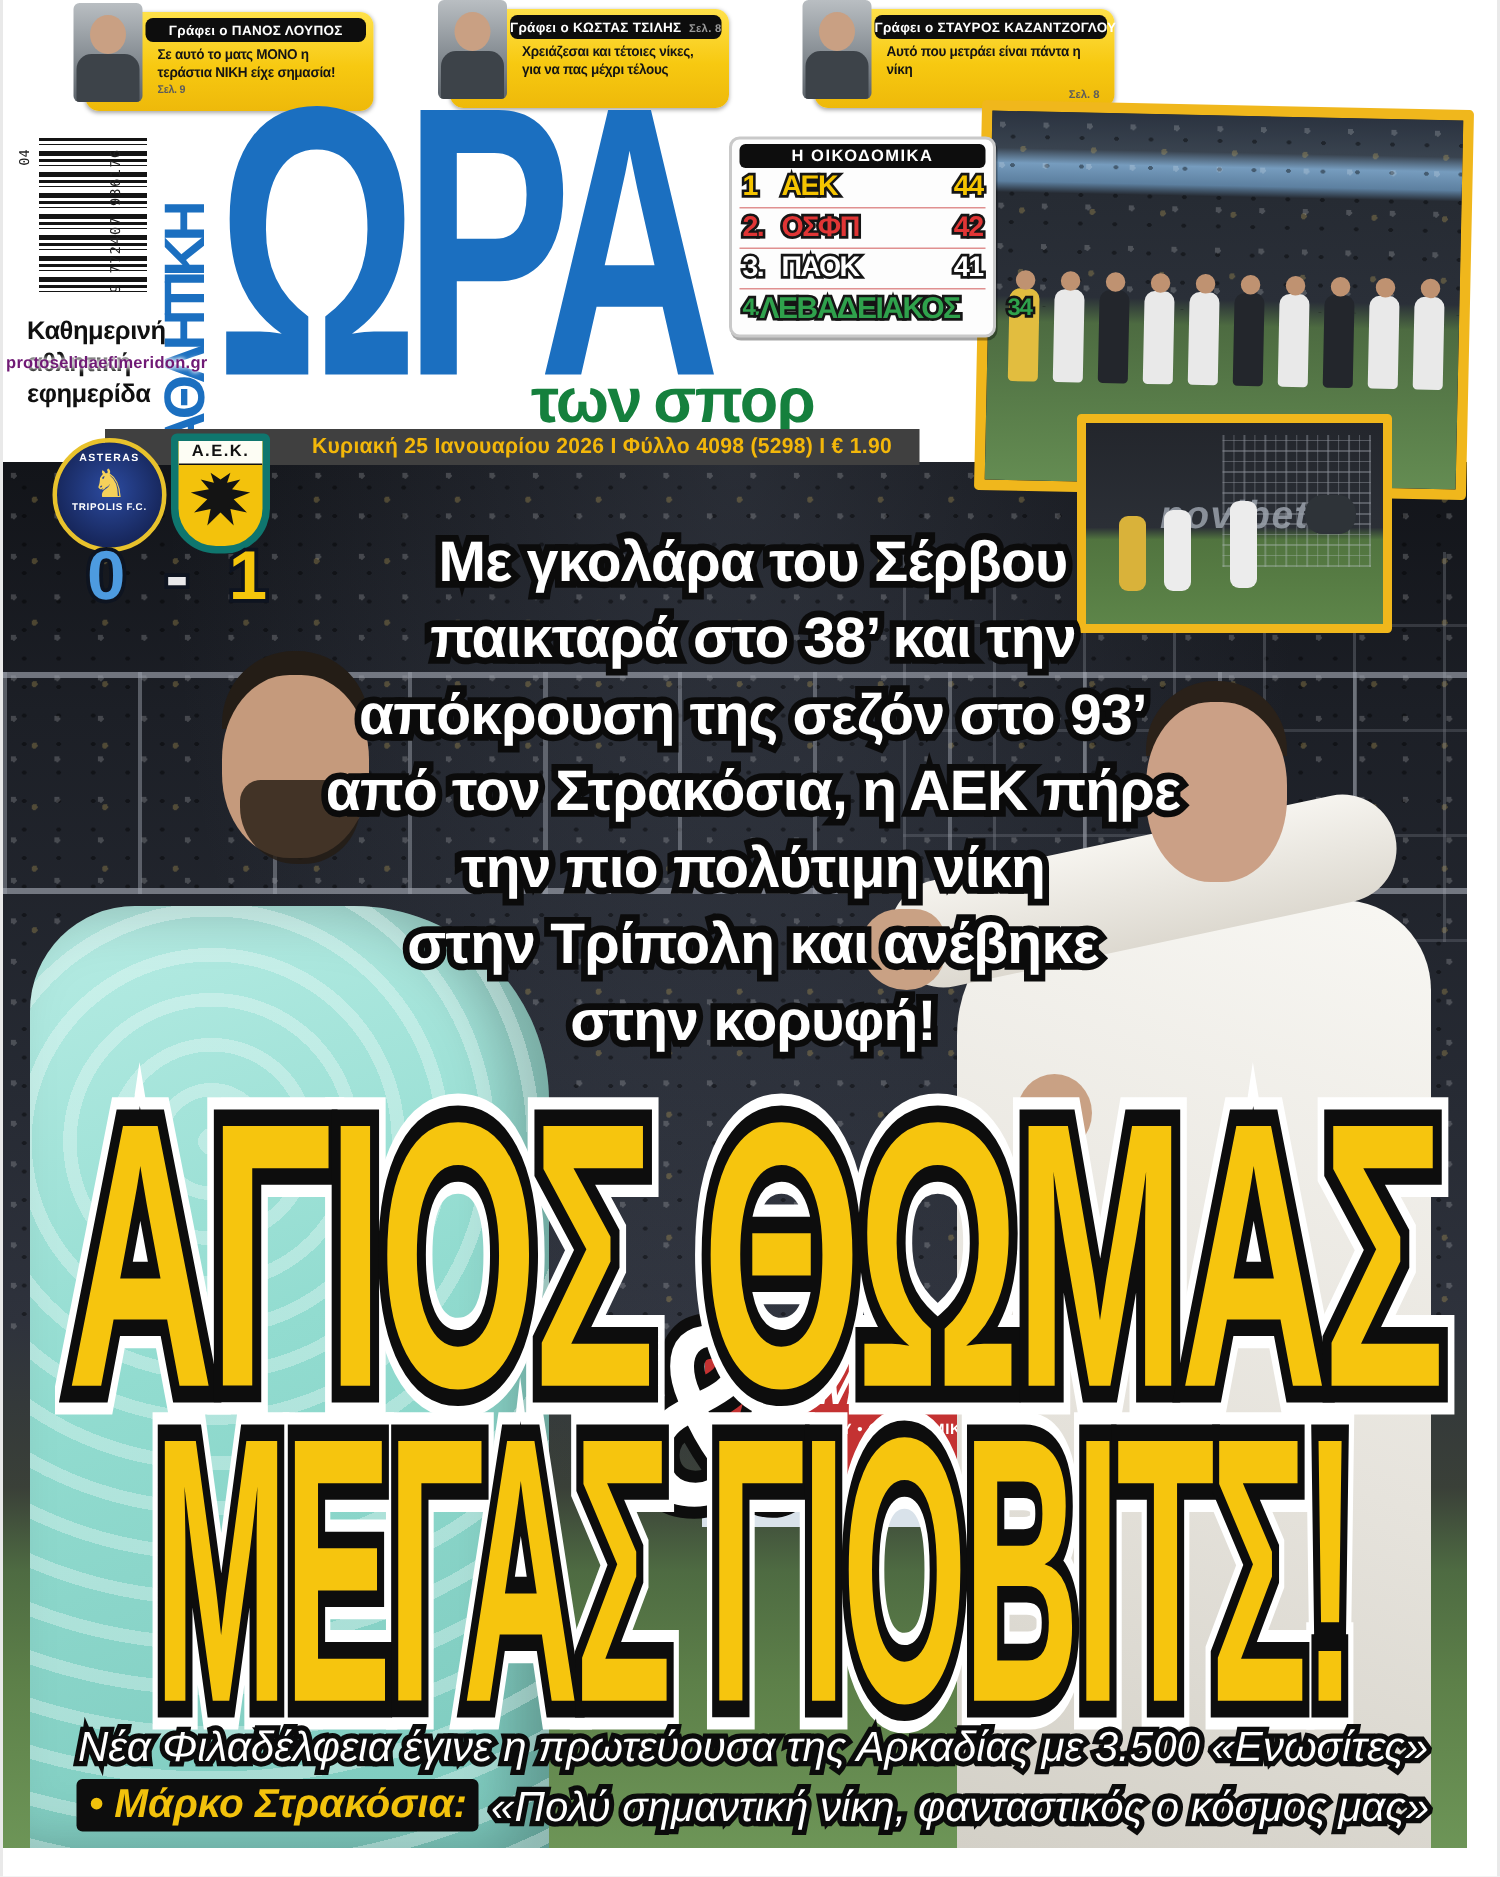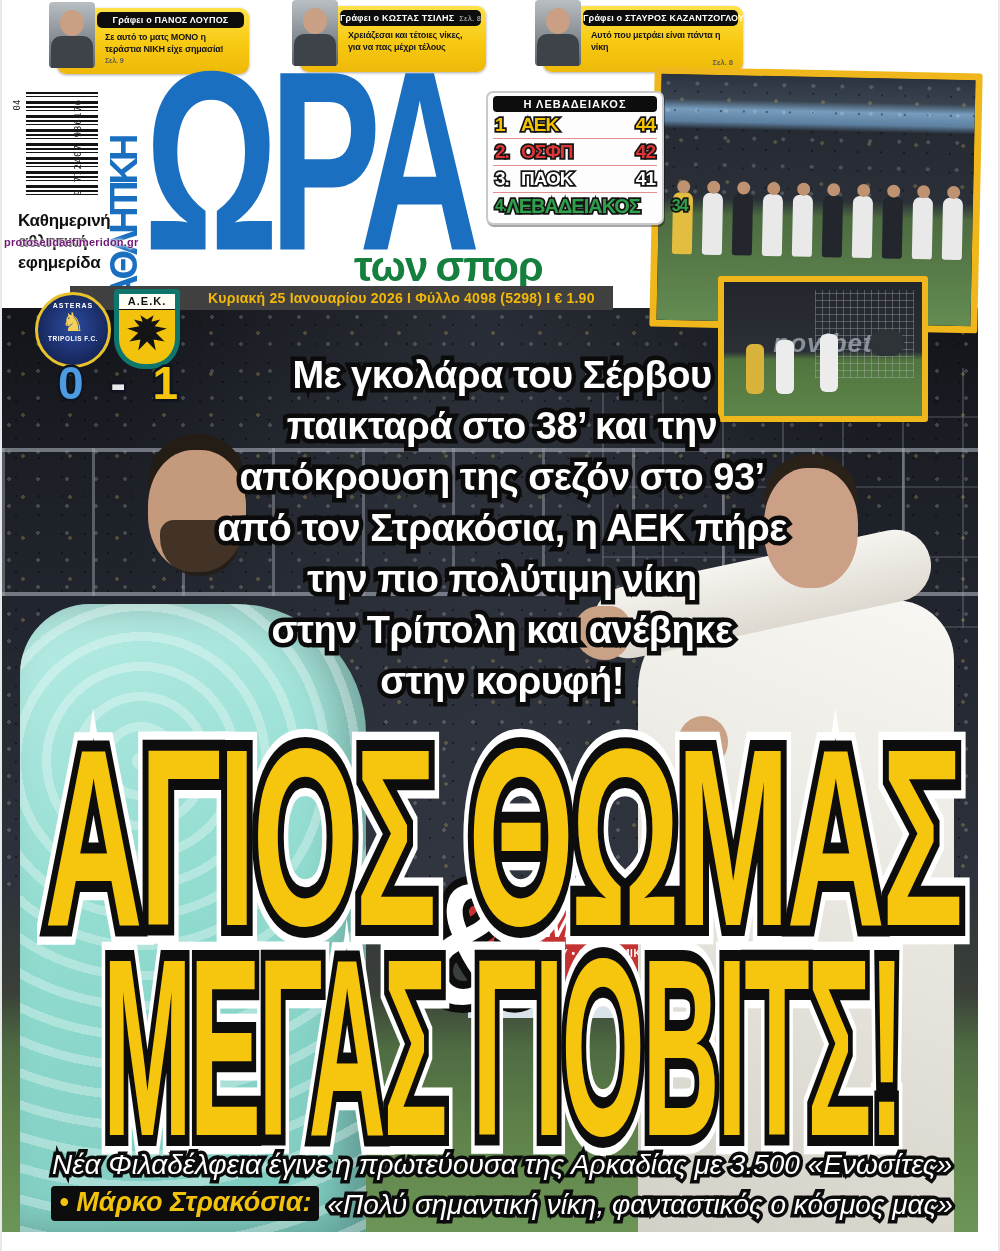--- a/index.html
+++ b/index.html
@@ -199,21 +199,21 @@
     <div>Καθημερινή</div>
     <div>αθλητική</div>
     <div>εφημερίδα</div>
   </div>
   <div class="watermark">protoselidaefimeridon.gr</div>
   <div class="vert">ΑΘΛΗΤΙΚΗ</div>
   <div class="logo">ΩΡΑ</div>
   <div class="subtitle"><span>των</span><span class="sp">σπορ</span></div>
 
   <div class="standings">
-    <div class="st-head">Η ΛΕΒΑΔΕΙΑΚΟΣ</div>
+    <div class="st-head">Η ΟΙΚΟΔΟΜΙΚΑ</div>
     <div class="st-row">
       <span class="st-lt st-pos"><span class="st-stk">1</span><span class="st-fil c0">1</span></span>
       <span class="st-lt st-team"><span class="st-stk">ΑΕΚ</span><span class="st-fil c0">ΑΕΚ</span></span>
       <span class="st-lt"><span class="st-stk">44</span><span class="st-fil c0">44</span></span>
     </div>
     <div class="st-row">
       <span class="st-lt st-pos"><span class="st-stk">2.</span><span class="st-fil c1">2.</span></span>
       <span class="st-lt st-team"><span class="st-stk">ΟΣΦΠ</span><span class="st-fil c1">ΟΣΦΠ</span></span>
       <span class="st-lt"><span class="st-stk">42</span><span class="st-fil c1">42</span></span>
     </div>

